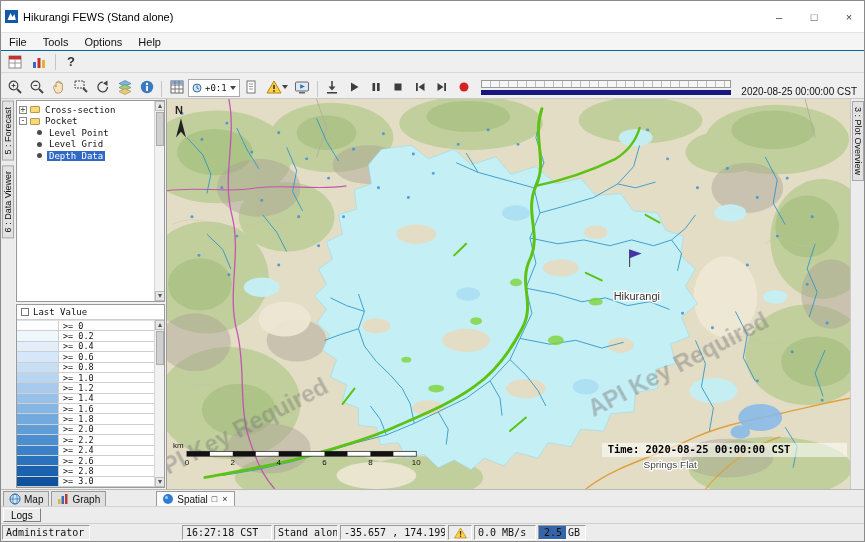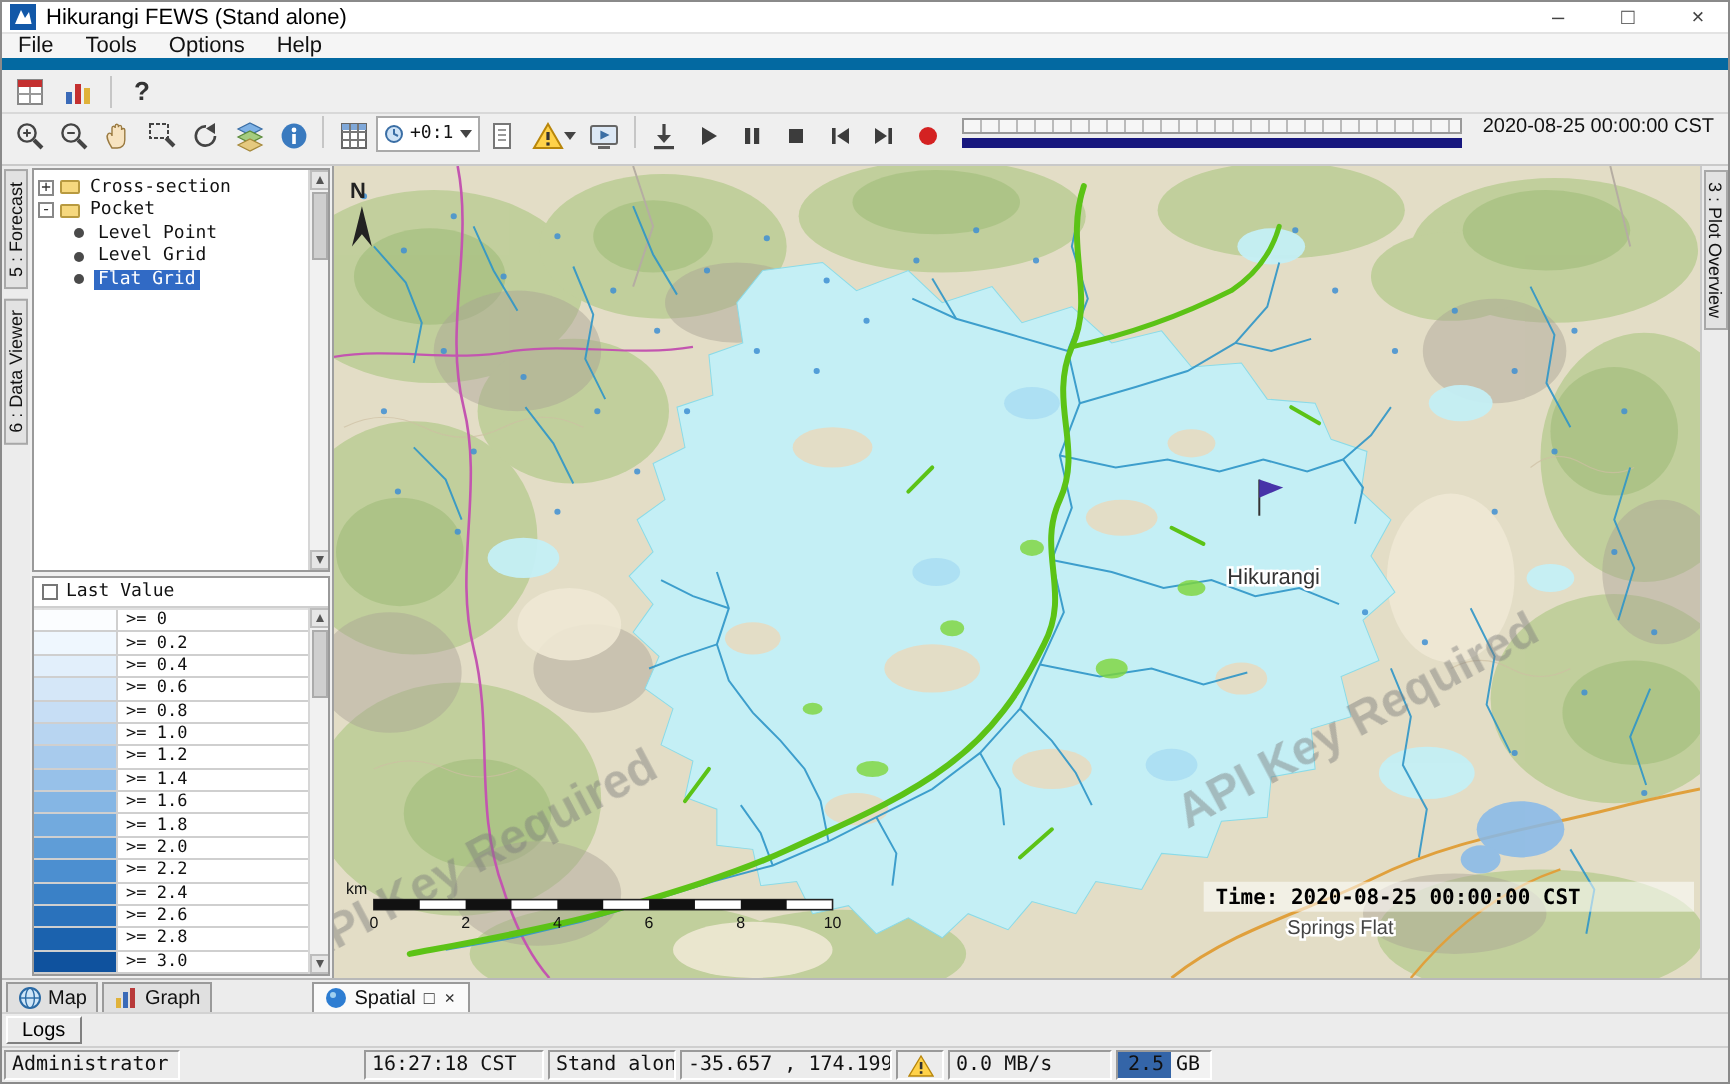--- a/index.html
+++ b/index.html
@@ -2,31 +2,31 @@
 <html><head>
 <meta charset="utf-8">
 <style>
   * { margin:0; padding:0; box-sizing:border-box; }
   html,body { width:865px; height:542px; overflow:hidden; }
   body { font-family:"Liberation Sans",sans-serif; font-size:11px; color:#111; background:#fff; }
 
   .window { width:865px; height:542px; display:flex; flex-direction:column; border:1px solid #8a8a8a; background:#f0f0f0; }
 
   
-  .titlebar { height:16px; background:#ffffff; display:flex; align-items:center; gap:5px; padding-left:4px; border-bottom:1px solid #e3e3e3; flex:none; }
+  .titlebar { height:32px; background:#ffffff; display:flex; align-items:center; gap:5px; padding-left:4px; border-bottom:1px solid #e3e3e3; flex:none; }
   .title-text { flex:1; font-size:11px; color:#000; white-space:nowrap; }
   .win-btn { width:30px; height:100%; display:flex; align-items:center; justify-content:center; font-size:11px; color:#444; }
 
   
-  .menubar { height:18px; display:flex; align-items:center; background:#f5f5f5; border-bottom:6px solid #0369a1; flex:none; }
+  .menubar { height:18px; display:flex; align-items:center; background:#f5f5f5; border-bottom:1px solid #0369a1; flex:none; }
   .menu-item { padding:2px 8px; cursor:default; }
 
   
   .toolbar1 { height:22px; display:flex; align-items:center; gap:3px; padding:1px 3px; border-bottom:1px solid #d8d8d8; background:#efefef; flex:none; }
-  .toolbar2 { height:26px; display:flex; align-items:flex-start; gap:1px; padding:1px 3px; border-bottom:1px solid #c9c9c9; background:#efefef; flex:none; }
+  .toolbar2 { height:26px; display:flex; align-items:flex-end; gap:1px; padding:1px 3px; border-bottom:1px solid #c9c9c9; background:#efefef; flex:none; }
   .tbtn { width:21px; height:20px; display:flex; align-items:center; justify-content:center; flex:none; border:1px solid transparent; }
   .sep { width:1px; height:16px; background:#c6c6c6; margin:0 3px; flex:none; }
   .help-q { font-weight:bold; font-size:13px; color:#333; width:18px; text-align:center; }
   .combo { display:flex; align-items:center; gap:3px; border:1px solid #aaa; background:#fff; height:18px; padding:0 3px; flex:none; }
   .combo .cval { font-size:9px; font-family:"DejaVu Sans Mono",monospace; }
   .dd { width:0; height:0; border-left:3px solid transparent; border-right:3px solid transparent; border-top:4px solid #444; }
   .timeline { flex:1; height:18px; margin:0 5px; position:relative; min-width:120px; }
   .timeline .track { position:absolute; top:1px; left:0; right:0; height:8px; border:1px solid #999; background:
       repeating-linear-gradient(90deg,#f6f6f6 0 8px,#bbb 8px 9px); }
   .timeline .navy { position:absolute; bottom:2px; left:0; right:0; height:5px; background:#17177e; }
@@ -281,21 +281,21 @@
           <div class="trow child">
             <span class="tbul"></span>
             <span class="tlabel">Level Point</span>
           </div>
           <div class="trow child">
             <span class="tbul"></span>
             <span class="tlabel">Level Grid</span>
           </div>
           <div class="trow child">
             <span class="tbul"></span>
-            <span class="tlabel sel">Flat Grid</span>
+            <span class="tlabel sel">Depth Data</span>
           </div>
         </div>
         <div class="sb">
           <span class="sb-btn">
               <span class="tri-up"></span>
             </span>
           <span class="sb-thumb"></span>
           <span class="sb-fill"></span>
           <span class="sb-btn">
               <span class="tri-dn"></span>
@@ -631,16 +631,16 @@
     <span class="seg" style="width:90px;">16:27:18 CST</span>
     <span class="seg" style="width:64px;">Stand alone</span>
     <span class="seg" style="width:106px;">-35.657 , 174.199</span>
     <span class="seg" style="width:24px; justify-content:center;">
       <svg width="13" height="12">
         <polygon points="6.5,1 12.5,11 0.5,11" fill="#ffd24a" stroke="#b8860b" stroke-width="0.7"></polygon>
         <rect x="5.9" y="4" width="1.3" height="3.6" fill="#333"></rect>
         <rect x="5.9" y="8.6" width="1.3" height="1.3" fill="#333"></rect>
       </svg>
     </span>
-    <span class="seg" style="width:82px;">0.0 MB/s</span>
+    <span class="seg" style="width:62px;">0.0 MB/s</span>
     <span class="seg mem" style="width:48px;">2.5 GB</span>
   </div>
 </div>
 
 </body></html>

